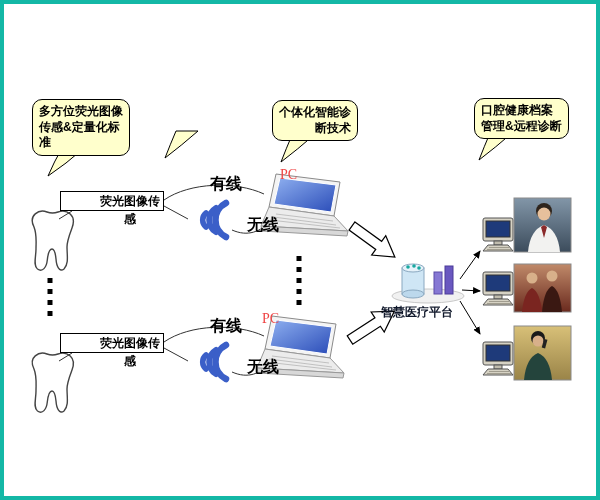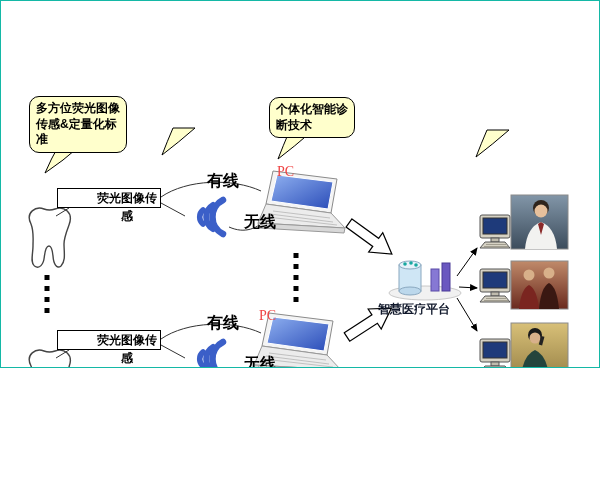--- a/index.html
+++ b/index.html
@@ -1,17 +1,17 @@
 <!DOCTYPE html>
 <html><head>
 <meta charset="utf-8">
 <style>
   * { box-sizing: border-box; }
   html,body { margin:0; padding:0; background:#fff; font-family:"Liberation Sans", sans-serif; }
-  .canvas { position:relative; width:600px; height:368px; background:#ffffff; overflow:hidden; border:1px solid #14b8a6; }
+  .canvas { position:relative; width:600px; height:500px; background:#ffffff; overflow:hidden; border:4px solid #14b8a6; }
   .art { position:absolute; left:0; top:0; z-index:1; }
   .callout {
     position:absolute; z-index:2;
     background:#ffffcc; border:1px solid #000; border-radius:10px;
     padding:4px 6px; font-size:12px; font-weight:bold; color:#000;
     line-height:1.3; white-space:pre-line;
   }
   .sensor-box {
     position:absolute; z-index:2; width:104px; height:20px;
     background:#fff; border:1px solid #000;
@@ -151,22 +151,24 @@
       <circle cx="24" cy="12" r="7" fill="#1a1a1a"></circle>
       <circle cx="24" cy="15" r="5.5" fill="#d8b08a"></circle>
       <rect x="29" y="13" width="3.5" height="9" fill="#222" transform="rotate(15 30 17)"></rect>
       <path d="M 10,54 Q 12,32 24,27 Q 36,32 38,54 Z" fill="#24443c"></path>
     </g>
   </svg>
 
   <div class="callout" style="left:28px; top:95px;">多方位荧光图像
 传感&amp;定量化标
 准</div>
-  <div class="callout" style="left:268px; top:96px;">个体化智能诊
+  <div class="callout" style="left:268px; top:96px;text-align:right;">个体化智能诊
 断技术</div>
+  <div class="callout" style="left:470px; top:94px;">口腔健康档案
+管理&amp;远程诊断</div>
 
   <div class="sensor-box" style="left:56px; top:187px;">荧光图像传感</div>
   <div class="conn-label" style="left:194px; top:170px;">有线</div>
   <div class="conn-label" style="left:231px; top:211px;">无线</div>
   <div class="pc-label" style="left:276px; top:163px;">PC</div>
 
   <div class="sensor-box" style="left:56px; top:329px;">荧光图像传感</div>
   <div class="conn-label" style="left:194px; top:312px;">有线</div>
   <div class="conn-label" style="left:231px; top:353px;">无线</div>
   <div class="pc-label" style="left:258px; top:307px;">PC</div>

